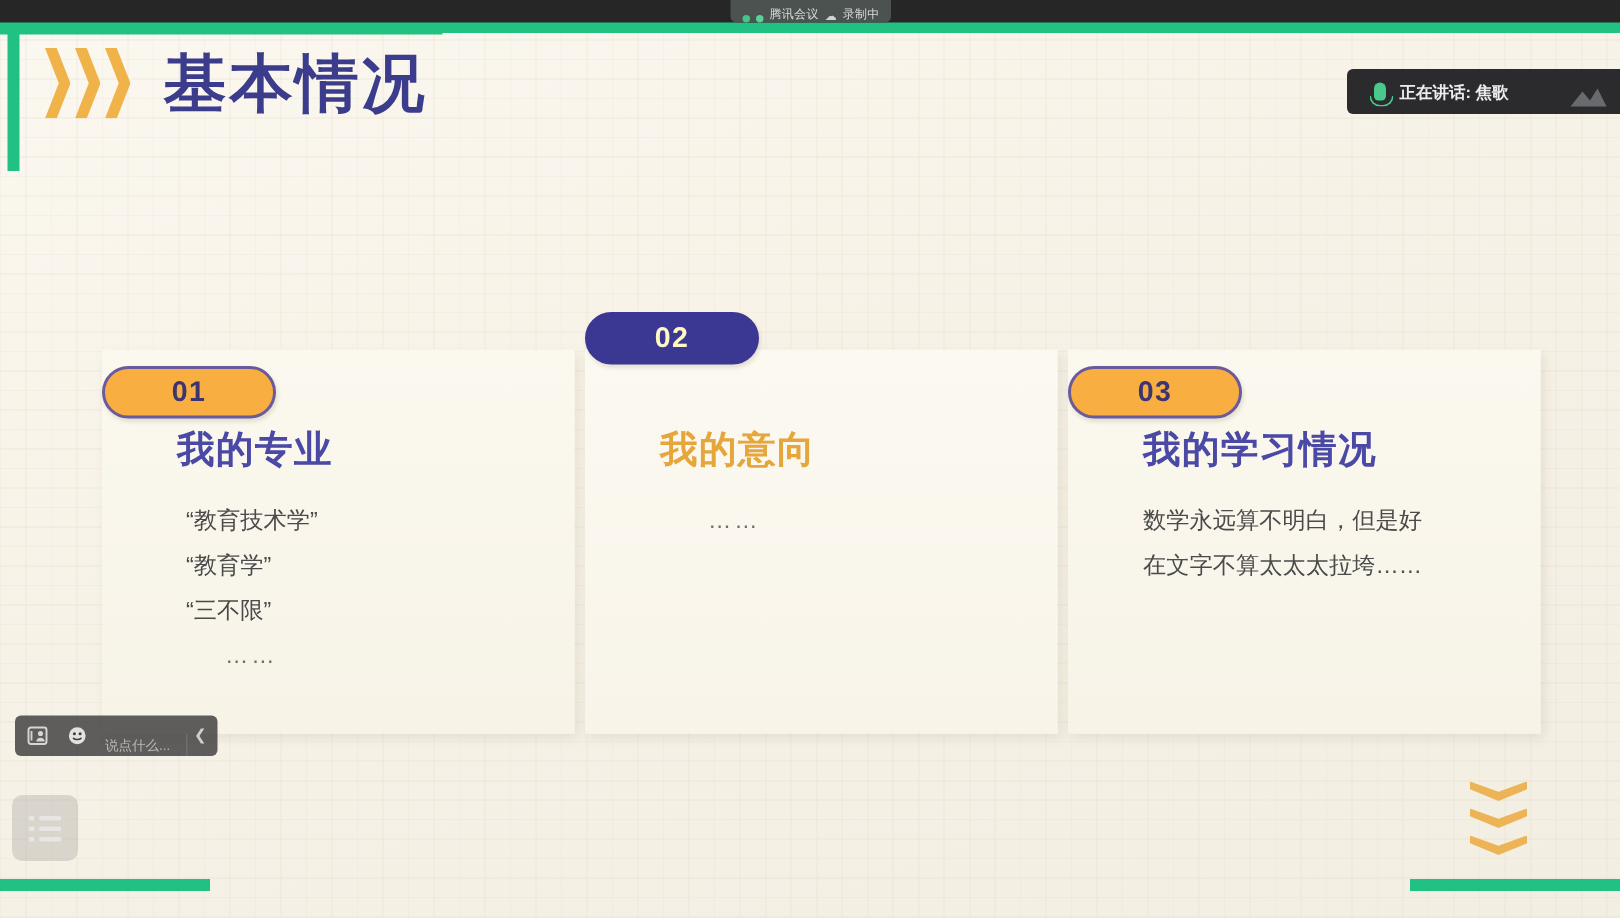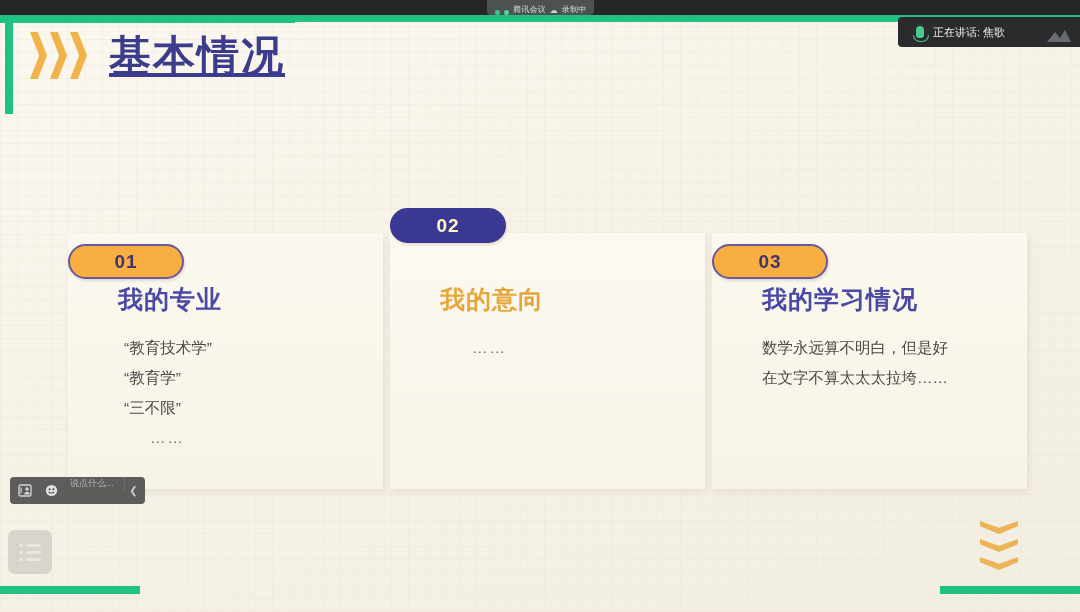--- a/index.html
+++ b/index.html
@@ -39,24 +39,25 @@
     padding:0 8px; background:#4b5250; border-radius:0 0 4px 4px;
     z-index:7;
   }
   .meet-dot { width:5px; height:5px; border-radius:50%; background:#3ec98a; display:inline-block;}
   .meet-dot.d2{ background:#57d39a; }
   .meet-txt { font-size:8px; color:#d9ddda; letter-spacing:.2px; white-space:nowrap;}
   .cloud-ico { font-size:8px; color:#cfd4d1; }
 
   
   .speaking {
-    position:absolute; top:17px; right:0; width:182px; height:30px;
+    position:absolute; top:46px; right:0; width:182px; height:30px;
     background:#2b2b2e; border-radius:4px 0 0 4px;
     display:flex; align-items:center; gap:9px; padding-left:18px;
     z-index:7;
+    font-weight:bold;
   }
   .mic {
     width:8px; height:12px; border-radius:4px 4px 3px 3px;
     background:#49c98c; position:relative; flex:none;
   }
   .mic::after{
     content:""; position:absolute; left:-3px; bottom:-4px;
     width:14px; height:6px; border:1.6px solid #49c98c;
     border-top:none; border-radius:0 0 8px 8px;
   }
@@ -72,21 +73,21 @@
     display:flex; align-items:center; gap:22px; z-index:3;
   }
   .chevs{ display:flex; gap:3px; }
   .chev{
     width:17px; height:47px;
     background:#F0B34A;
     clip-path: polygon(0% 0%, 46% 0%, 100% 50%, 46% 100%, 0% 100%, 54% 50%);
   }
   .slide-title{
     font-size:42px; font-weight:700; color:#3B3D8C;
-    letter-spacing:2px; line-height:1;text-decoration:underline;
+    letter-spacing:2px; line-height:1;
   }
 
   
   .cards{
     position:absolute; left:68px; top:233px;
     display:flex; gap:7px; z-index:2;
   }
   .card{
     width:315px; height:256px;
     background:linear-gradient(180deg,#FBF8EF 0%,#F7F3E7 100%);
@@ -119,21 +120,21 @@
   }
   .card-body .li{ white-space:nowrap; }
   .card-body .dots{ padding-left:26px; letter-spacing:2px; color:#6e6e6e; }
   .card-body.wrap .li{ white-space:normal; }
   .card.c3 .card-body{ left:50px; right:14px; }
 
   
   .chatbar{
     position:absolute; left:10px; top:477px;
     height:27px; background:rgba(60,60,60,.82);
-    border-radius:4px; display:flex; align-items:flex-start;
+    border-radius:4px; display:flex; align-items:flex-end;
     z-index:8; padding:0 2px;
   }
   .cb-btn{
     width:26px; height:27px; display:flex; align-items:center; justify-content:center;
   }
   .cb-ph{
     font-size:9px; color:#b9b9b9; padding:0 10px 0 6px; white-space:nowrap;
   }
   .cb-div{ width:1px; height:15px; background:#6d6d6d; }
   .cb-chev{

